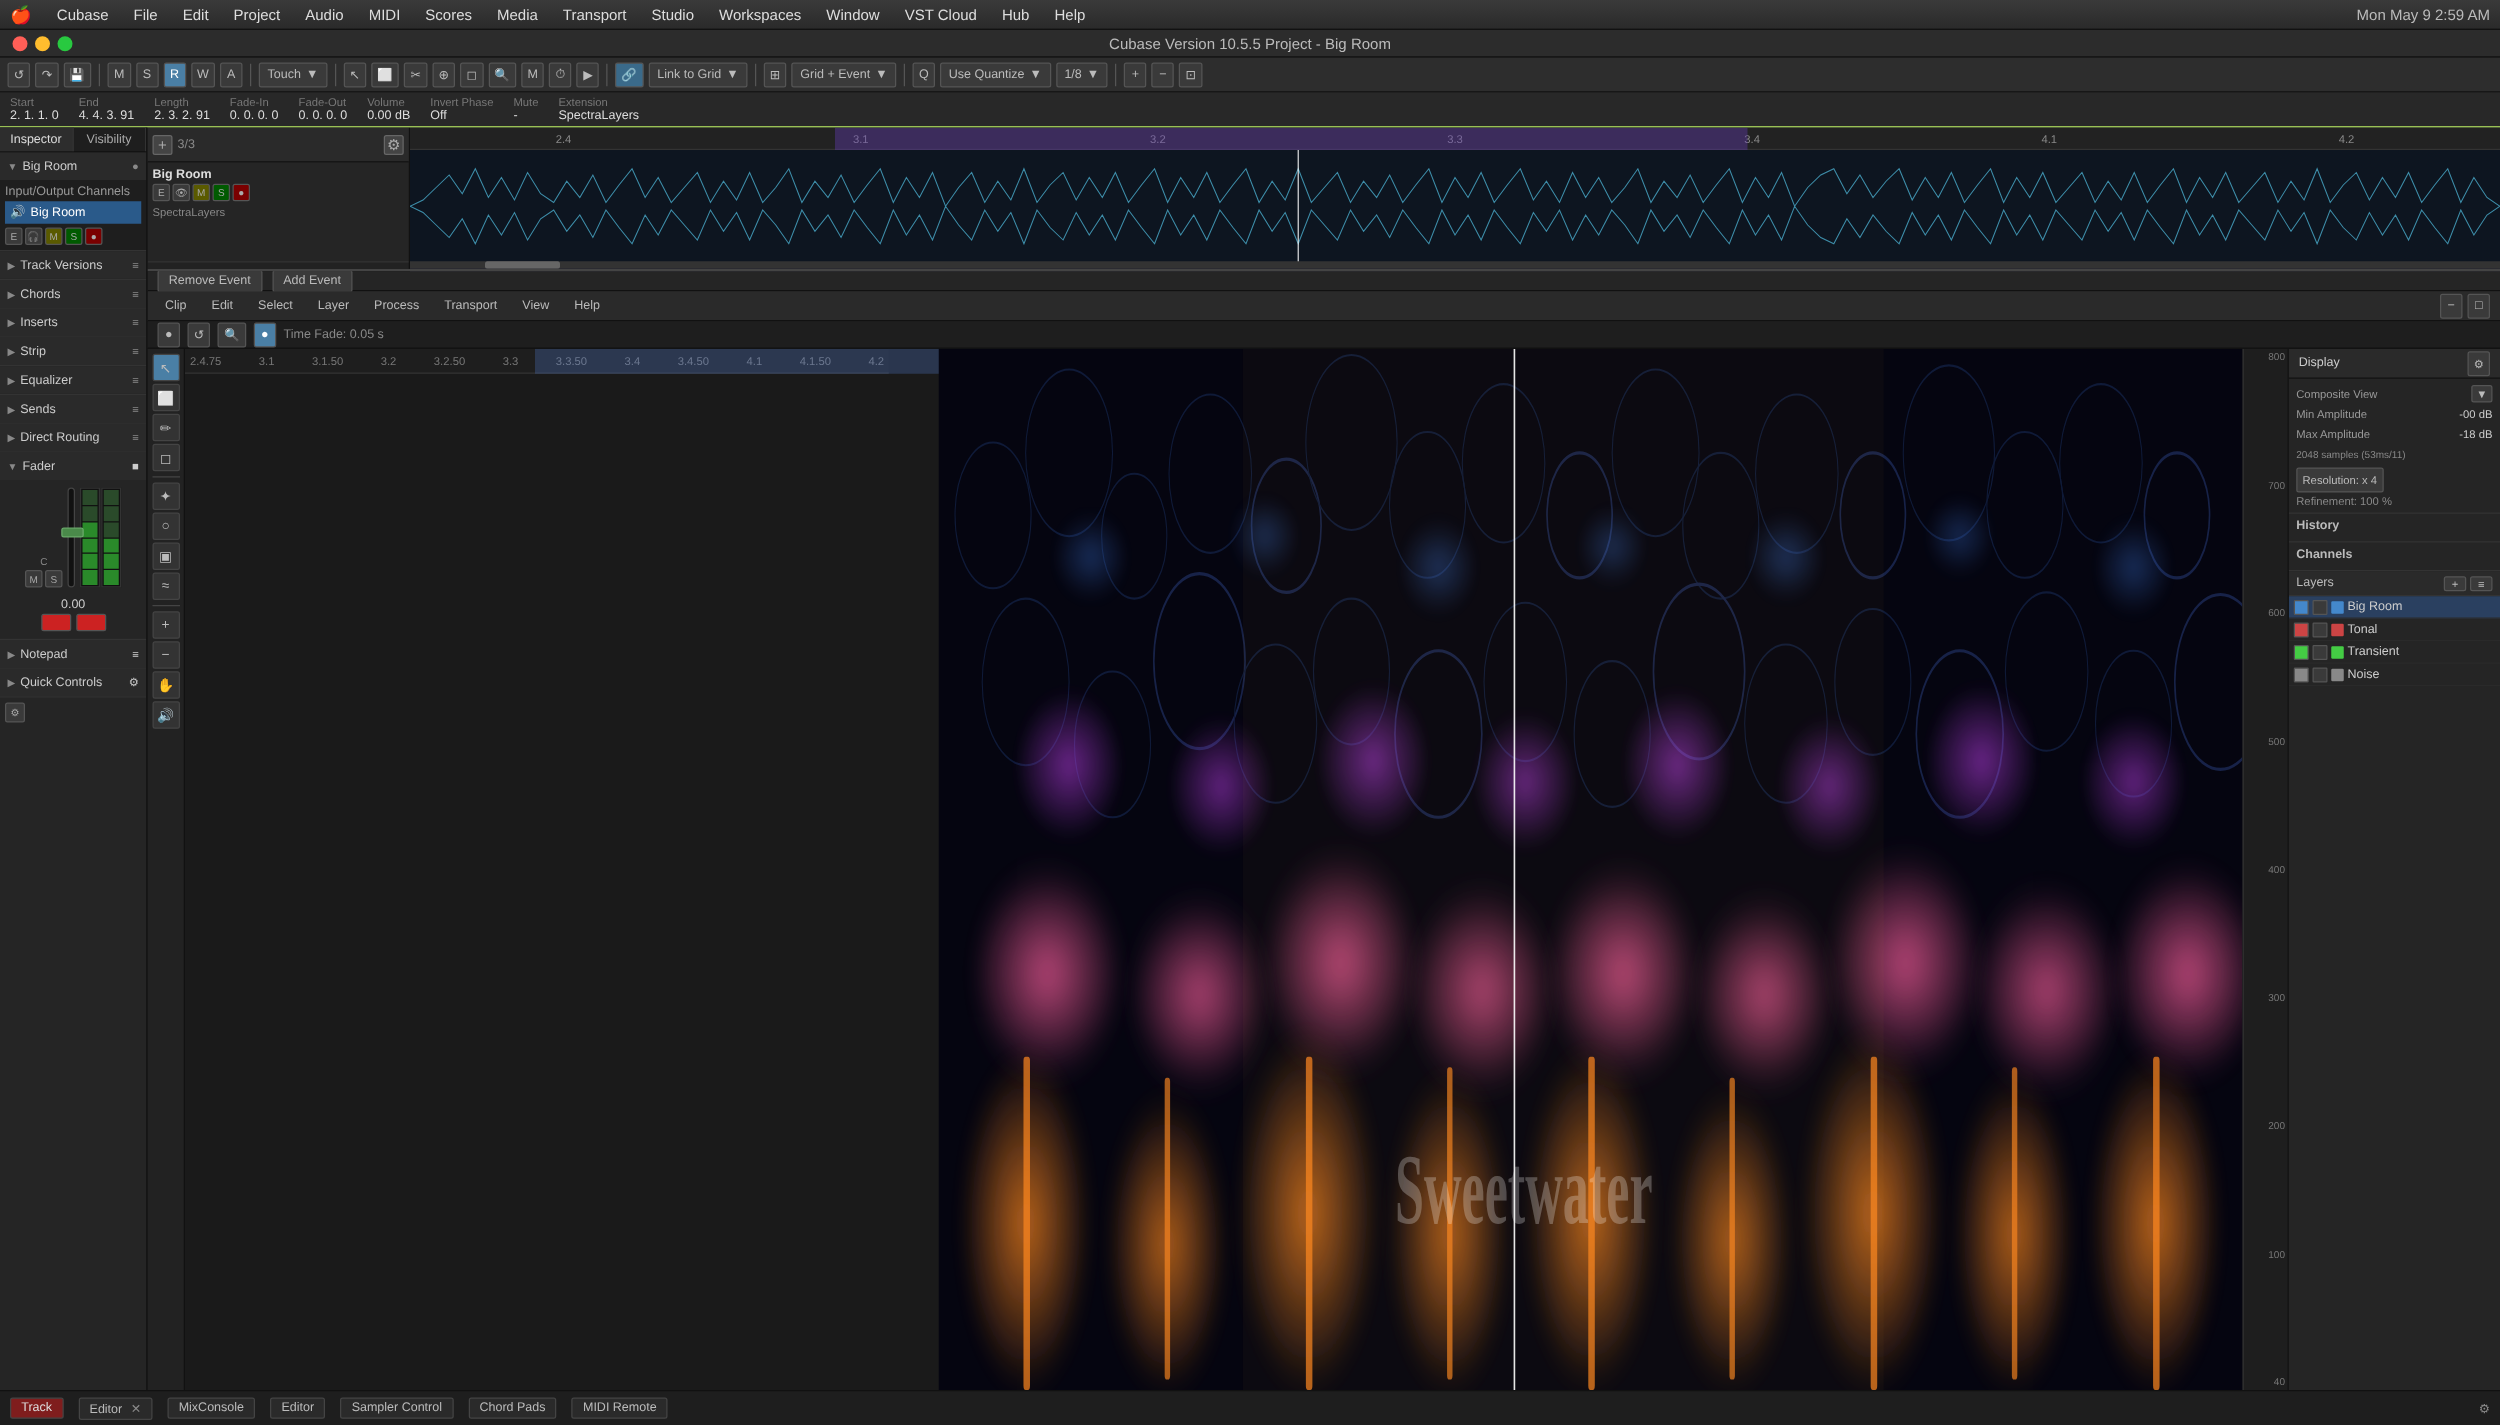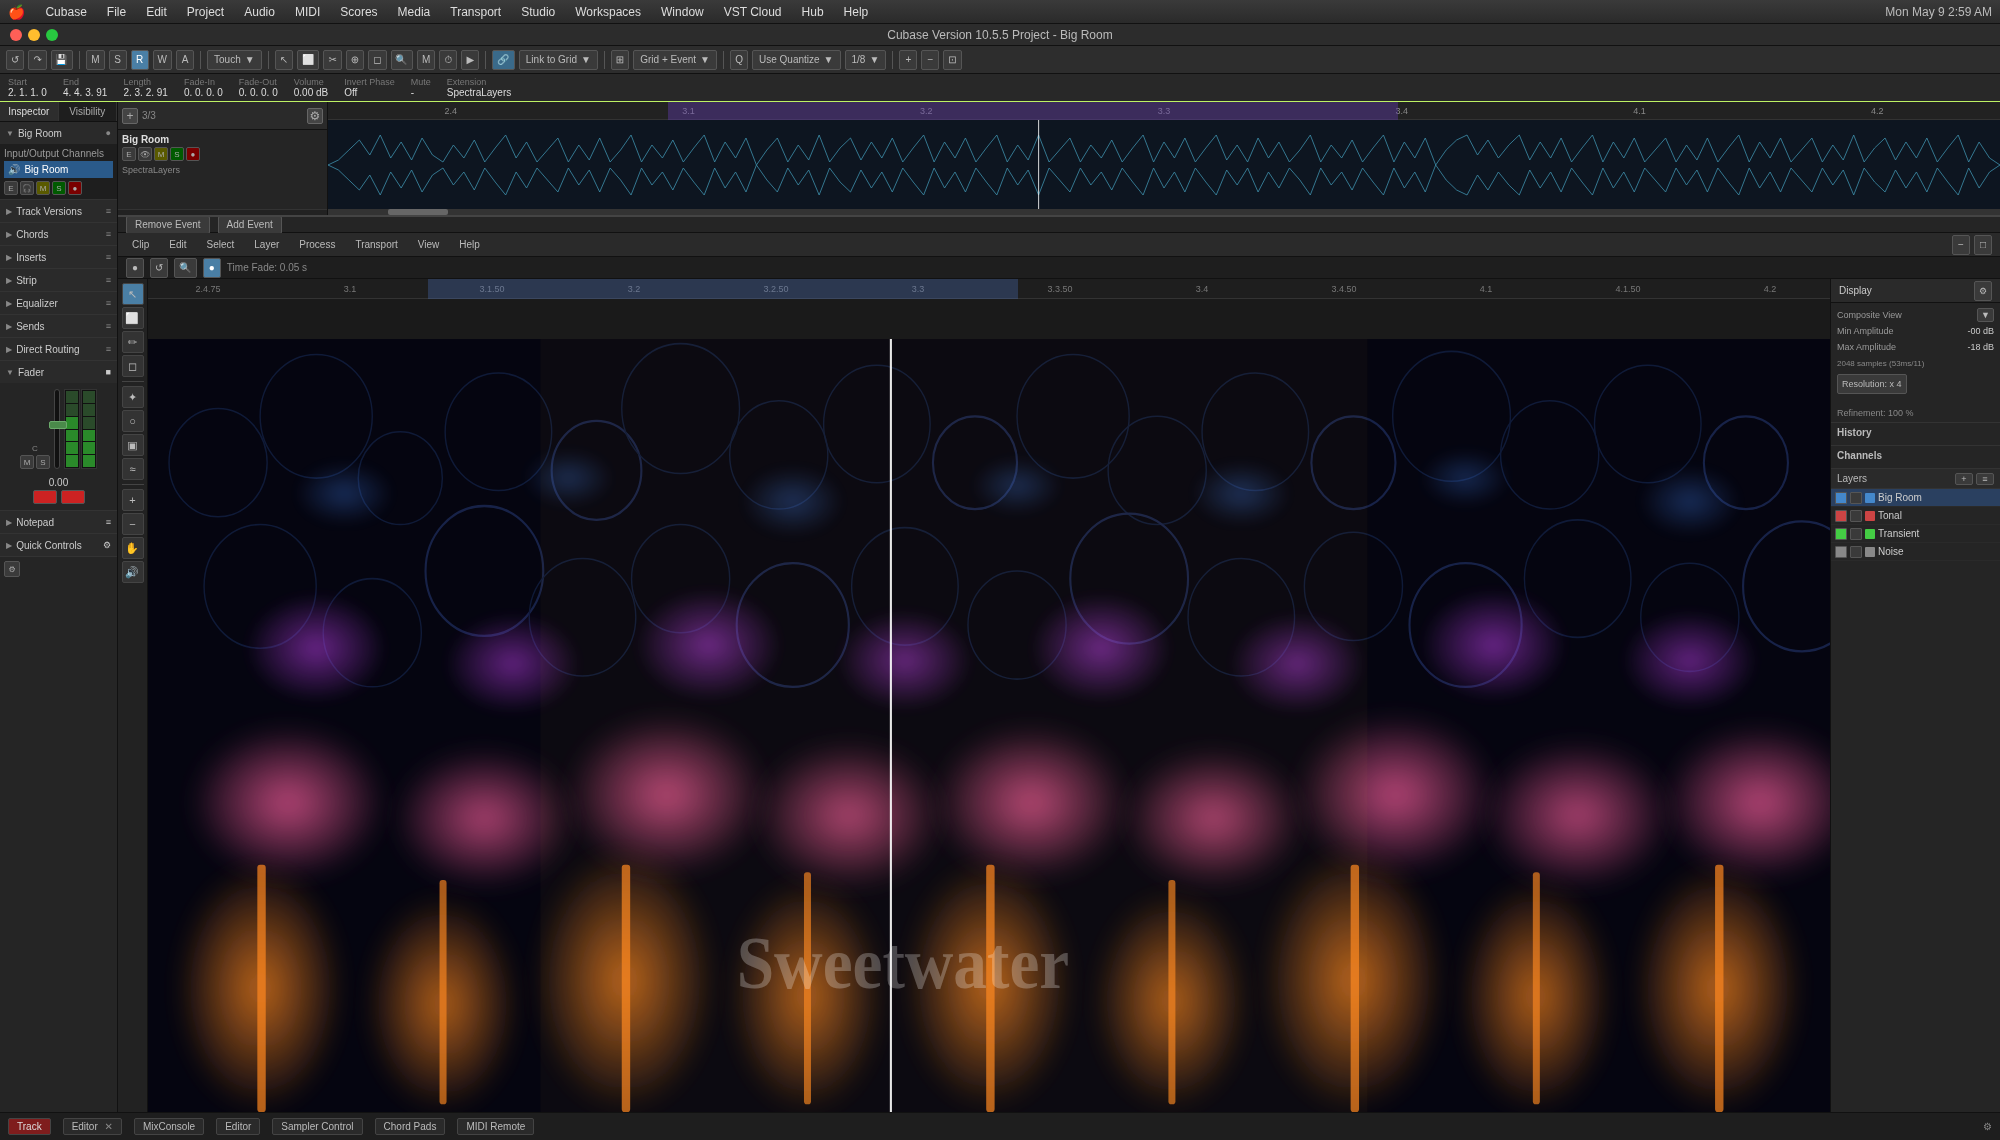--- a/index.html
+++ b/index.html
@@ -279,21 +279,21 @@
       align-items: center;
       justify-content: center;
       cursor: pointer;
     }
     .sl-tool-btn.active { background: #4a7fa5; }
 
     
     #spectrogram-view {
       flex: 1;
       display: flex;
-      flex-direction: column;
+      flex-direction: row;
       position: relative;
       overflow: hidden;
       gap: 40px;
     }
     #sl-ruler {
       height: 20px;
       background: #1e1e1e;
       border-bottom: 1px solid #333;
       display: flex;
       align-items: center;
@@ -1011,20 +1011,31 @@
 
               <rect x="280" y="0" width="590" height="500" fill="rgba(255,180,60,0.03)"></rect>
 
               <line x1="530" y1="0" x2="530" y2="500" stroke="white" stroke-width="1.5" opacity="0.9"></line>
 
               <text x="420" y="420" font-size="48" font-family="Georgia" font-weight="bold" fill="white" opacity="0.25">Sweetwater</text>
             </svg>
           </div>
         </div>
 
+        <div id="freq-scale">
+          <span>800</span>
+          <span>700</span>
+          <span>600</span>
+          <span>500</span>
+          <span>400</span>
+          <span>300</span>
+          <span>200</span>
+          <span>100</span>
+          <span>40</span>
+        </div>
 
         <div id="sl-right-panel">
           <div id="sl-right-header">
             <span>Display</span>
             <div style="margin-left:auto;display:flex;gap:3px;">
               <div class="toolbar-btn" style="font-size:9px;">⚙</div>
             </div>
           </div>
 
           <div class="sl-right-section">
@@ -1039,21 +1050,21 @@
             <div class="sl-right-row">
               <span>Max Amplitude</span>
               <span class="sl-right-value">-18 dB</span>
             </div>
             <div class="sl-right-row">
               <span style="font-size:8px;color:#888;">2048 samples (53ms/11)</span>
             </div>
             <div style="display:flex;gap:4px;margin-top:3px;">
               <div class="toolbar-btn" style="font-size:9px;">Resolution: x 4</div>
             </div>
-            <div style="display:flex;gap:4px;margin-top:14px;">
+            <div style="display:flex;gap:4px;margin-top:2px;">
               <span style="font-size:9px;color:#888;">Refinement: 100 %</span>
             </div>
           </div>
 
           <div class="sl-right-section">
             <div class="sl-right-section-title">History</div>
           </div>
 
           <div class="sl-right-section">
             <div class="sl-right-section-title">Channels</div>

